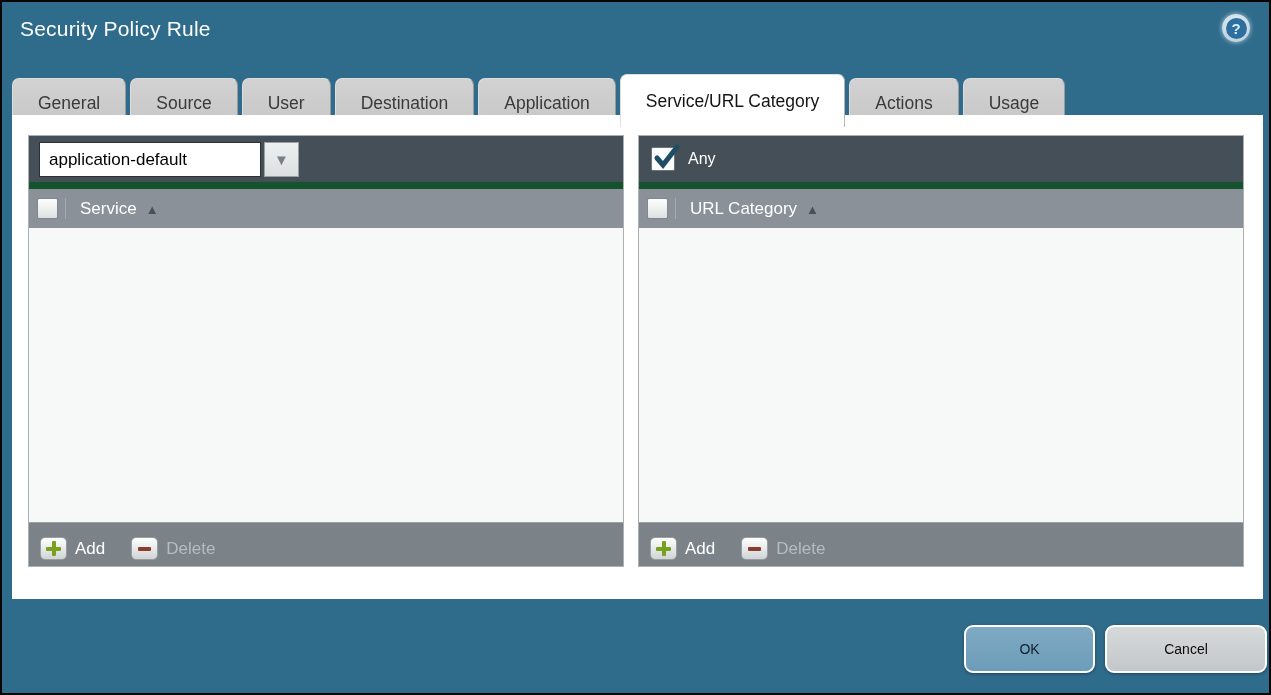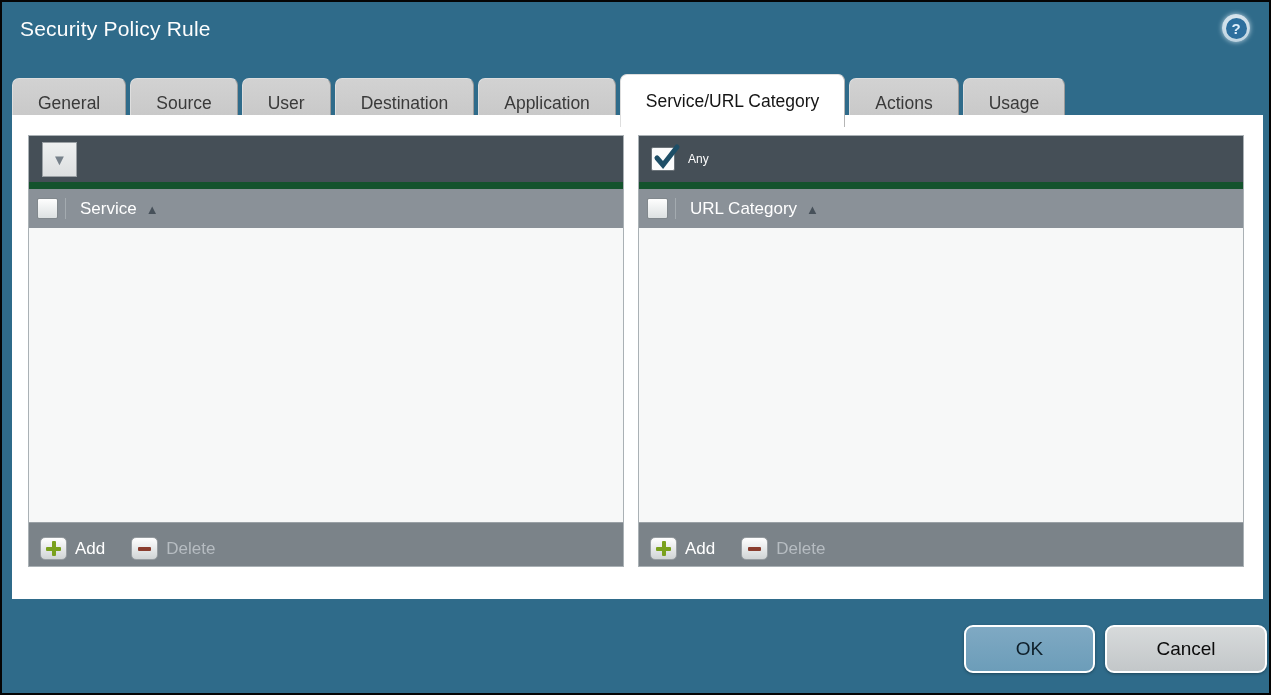--- a/index.html
+++ b/index.html
@@ -112,26 +112,26 @@
   }
   .dropdown-button {
     width:35px; height:35px; margin-left:3px;
     background:linear-gradient(#eef0f0,#dcdfe0);
     border:1px solid #9aa0a4;
     display:flex; align-items:center; justify-content:center; cursor:pointer;
   }
   .dropdown-button .arrow { color:#76818a; font-size:15px; line-height:1; }
 
   .any-row { display:flex; align-items:center; gap:13px; padding-left:6px; }
-  .any-label { color:#fdfdfd; font-size:12px; }
+  .any-label { color:#fdfdfd; font-size:16px; }
 
   
   .action-btn {
     position:absolute; top:623px; height:48px; border-radius:9px;
-    border:2px solid #ffffff; font-size:19px;
+    border:2px solid #ffffff; font-size:14px;
     display:flex; align-items:center; justify-content:center;
     box-shadow:0 1px 3px rgba(0,0,0,.35); cursor:pointer;
   }
   .btn-ok { left:962px; width:131px; background:linear-gradient(#7fa9c3,#6c9db9); color:#0e1f2a; }
   .btn-cancel { left:1103px; width:162px; background:linear-gradient(#d7dadb,#c3c7c9); color:#0b0b0b; }
 </style>
 </head>
 <body>
 
 <div class="dialog">
@@ -166,20 +166,21 @@
     <div class="tab">
         <span>Usage</span>
       </div>
   </div>
 
   <div class="content">
 
     <div class="panel left">
       <div class="panel-toolbar">
         <div class="dropdown">
+          <div class="dropdown-value">application-default</div>
           <div class="dropdown-button">
             <span class="arrow">▼</span>
           </div>
         </div>
       </div>
       <div class="panel-header">
         <div class="hdr-checkcell">
           <div class="checkbox"></div>
         </div>
         <div class="hdr-label">

